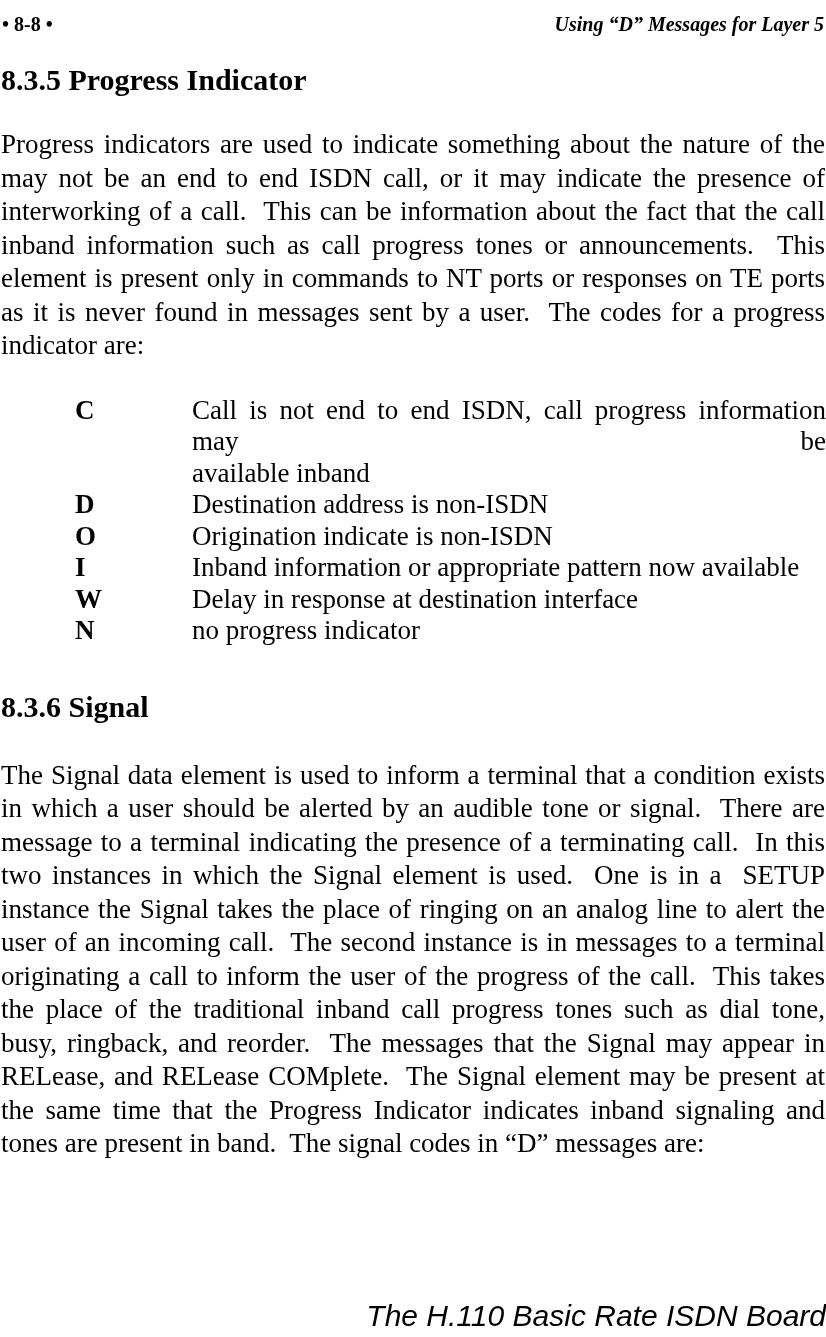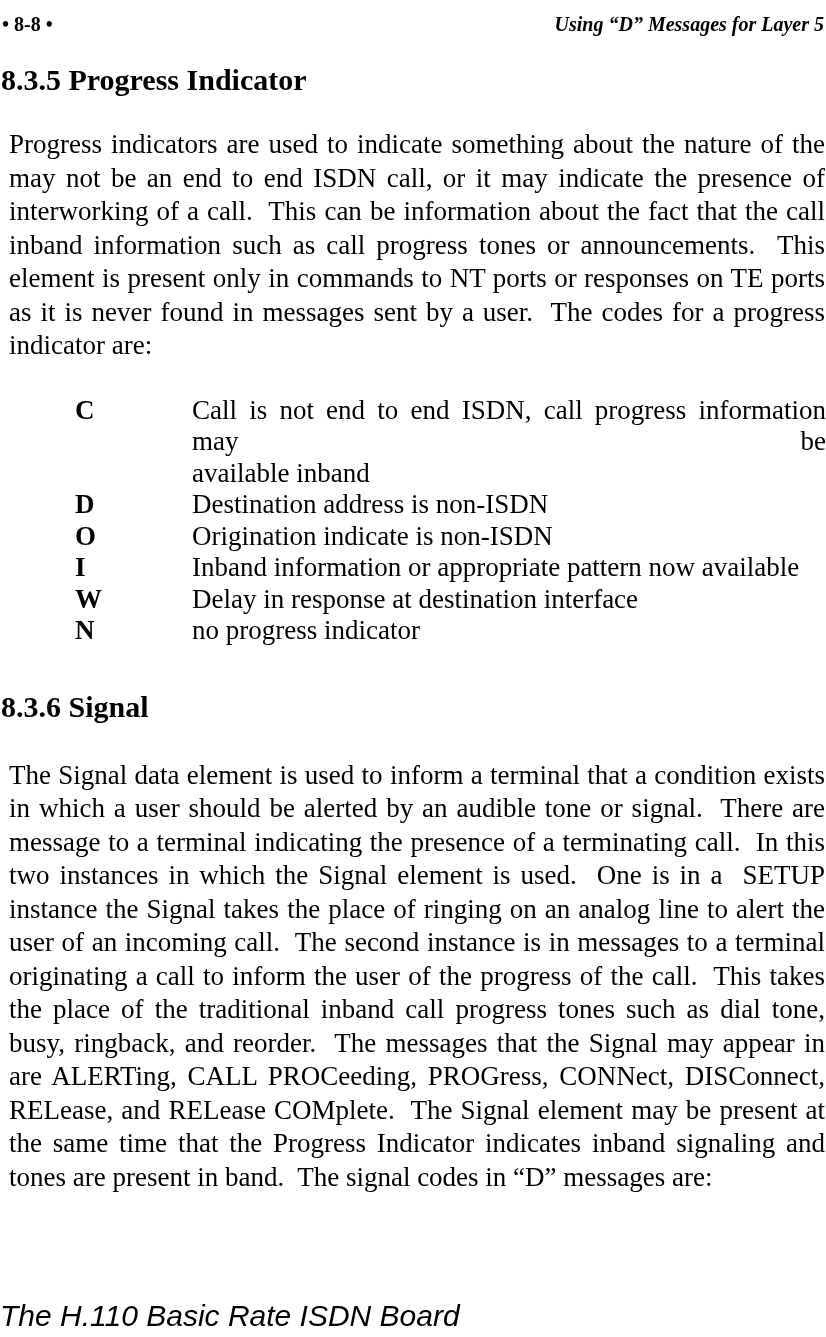--- a/index.html
+++ b/index.html
@@ -19,35 +19,35 @@
     font-size: 30px; font-weight: bold; line-height: 36px;
     margin: 0; padding-left: 1px;
   }
   .h835 { margin-top: 20px; }
   .h836 { margin-top: 42px; }
   .para { font-size: 27px; padding: 0 1px; }
   .p1 { margin-top: 30px; }
   .p2 { margin-top: 34px; }
   .ln {
     height: 33.5px; line-height: 33.5px;
-    text-align: justify; text-align-last: justify; margin-left: 8px;
+    text-align: justify; text-align-last: justify;
   }
   .ln.last { text-align-last: left; }
   .codes { margin-top: 32px; font-size: 27px; }
   .crow { display: flex; }
   .clet {
     flex: 0 0 77px; margin-left: 75px;
     font-weight: bold; line-height: 31.5px;
   }
   .cdesc { flex: 1; min-width: 0; }
   .cln { line-height: 31.5px; text-align: left; margin-left: 40px; }
   .cln.just { text-align: justify; text-align-last: justify; }
   .footer {
-    position: absolute; left: 0; right: 0; bottom: 3px;
-    text-align: left;
+    position: absolute; left: 12px; right: 0; bottom: 3px;
+    text-align: right;
     font-family: "Liberation Sans", sans-serif;
     font-style: italic; font-size: 30px; line-height: 36px;
   }
 </style>
 </head>
 <body>
 
 <div class="header">
   <span class="pgnum">• 8-8 •</span>
   <span class="chapter">Using “D” Messages for Layer 5</span>
@@ -110,21 +110,20 @@
 <div class="para p2">
   <div class="ln">The Signal data element is used to inform a terminal that a condition exists</div>
   <div class="ln">in which a user should be alerted by an audible tone or signal.&nbsp; There are</div>
   <div class="ln">message to a terminal indicating the presence of a terminating call.&nbsp; In this</div>
   <div class="ln">two instances in which the Signal element is used.&nbsp; One is in a&nbsp; SETUP</div>
   <div class="ln">instance the Signal takes the place of ringing on an analog line to alert the</div>
   <div class="ln">user of an incoming call.&nbsp; The second instance is in messages to a terminal</div>
   <div class="ln">originating a call to inform the user of the progress of the call.&nbsp; This takes</div>
   <div class="ln">the place of the traditional inband call progress tones such as dial tone,</div>
   <div class="ln">busy, ringback, and reorder.&nbsp; The messages that the Signal may appear in</div>
-  <div class="ln">are ALERTing, CALL PROCeeding, PROGress, CONNect, DISConnect,</div>
   <div class="ln">RELease, and RELease COMplete.&nbsp; The Signal element may be present at</div>
   <div class="ln">the same time that the Progress Indicator indicates inband signaling and</div>
   <div class="ln last">tones are present in band.&nbsp; The signal codes in “D” messages are:</div>
 </div>
 
 <div class="footer">
   <span>The H.110 Basic Rate ISDN Board</span>
 </div>
 
 </body></html>

